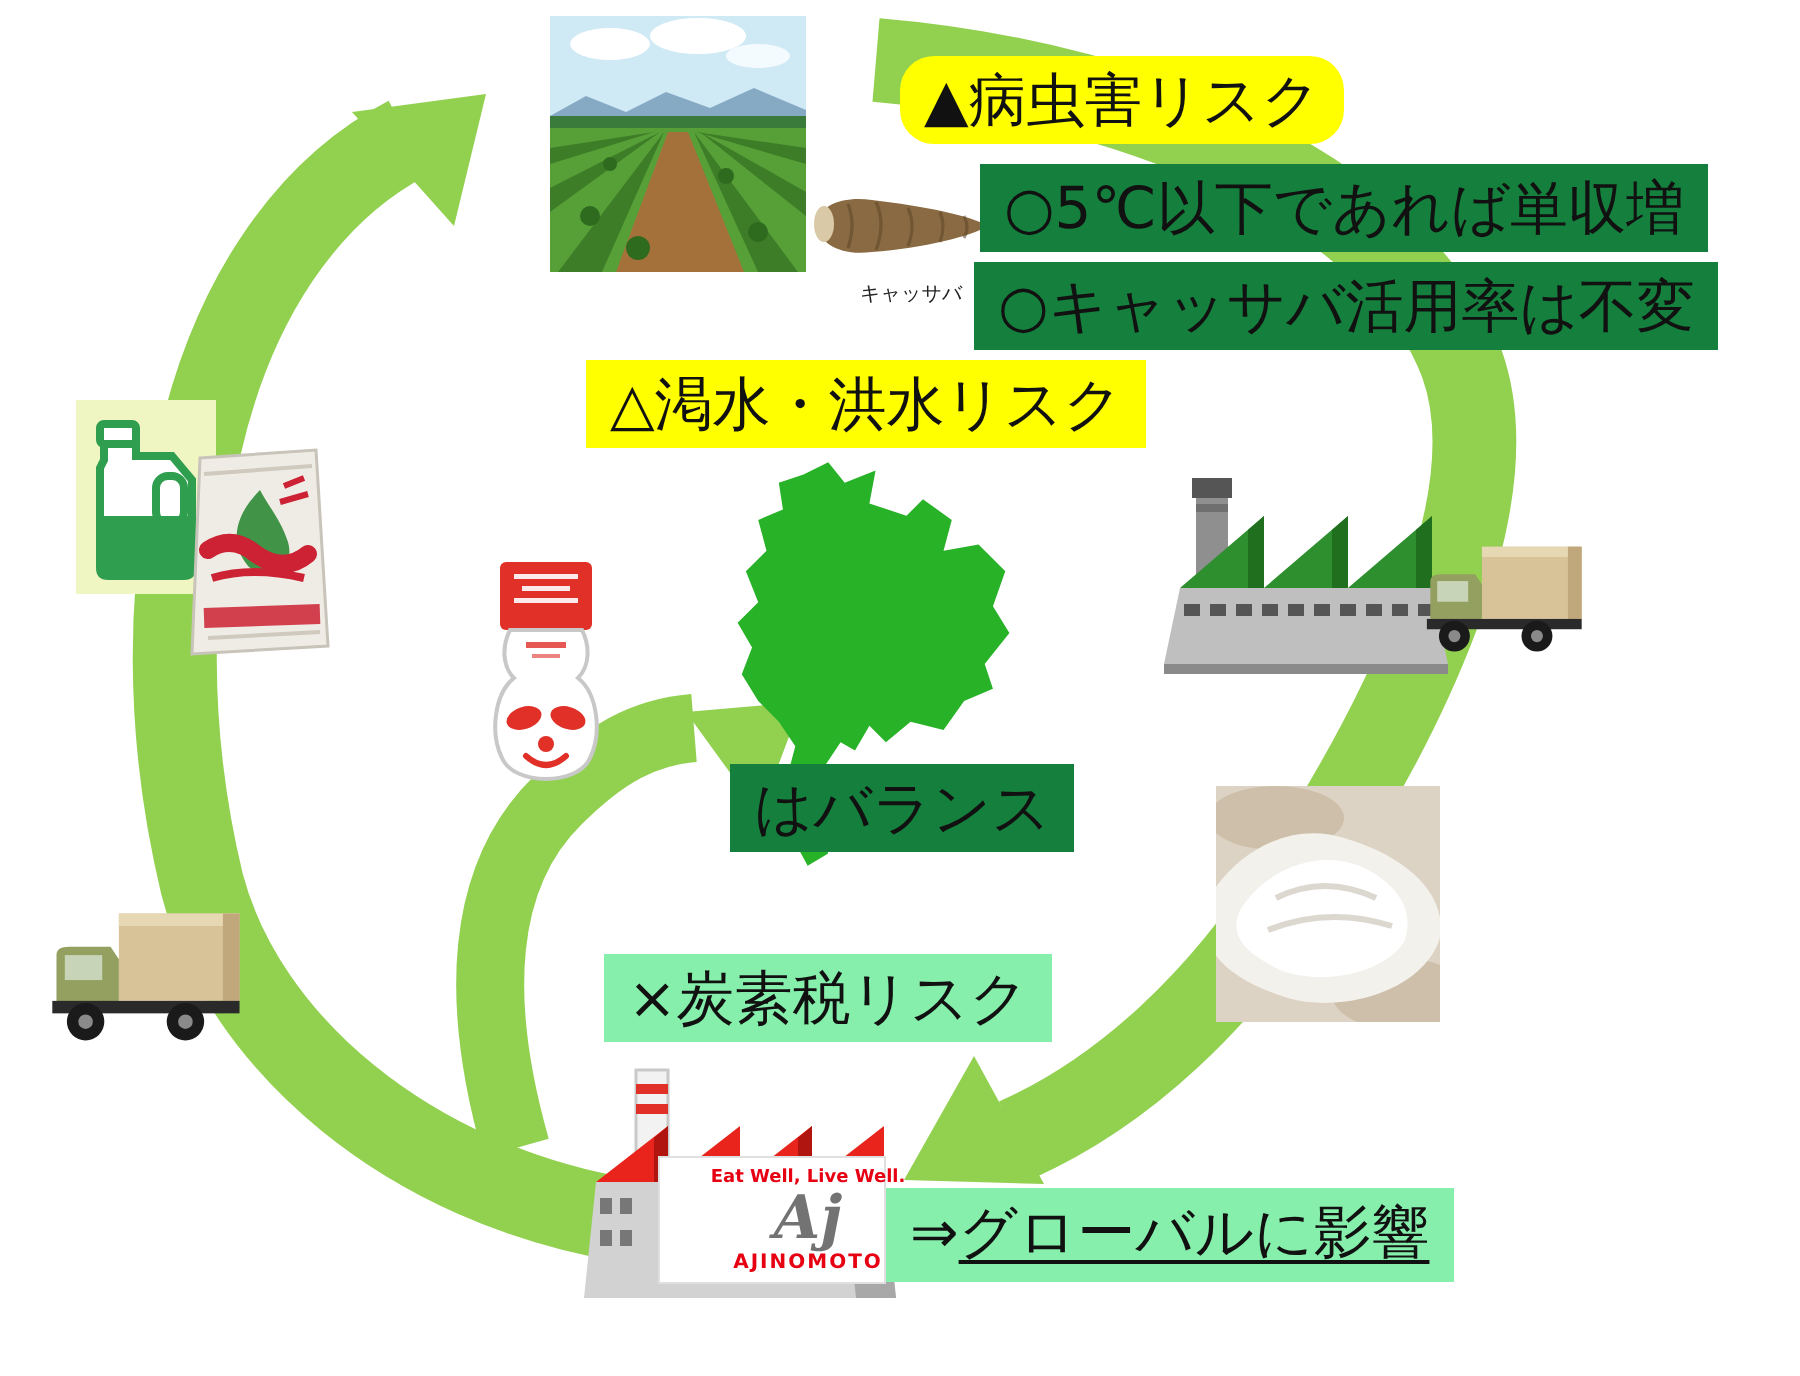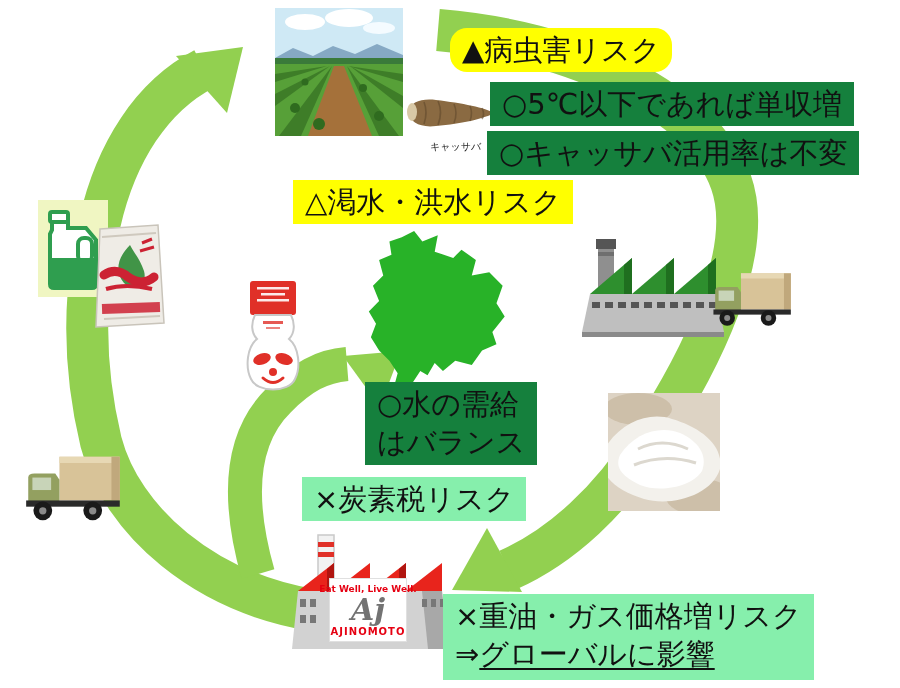--- a/index.html
+++ b/index.html
@@ -204,43 +204,41 @@
       <g fill="#777777">
         <rect x="10" y="66" width="6" height="8"></rect>
           <rect x="20" y="66" width="6" height="8"></rect>
         <rect x="132" y="66" width="5" height="8"></rect>
           <rect x="141" y="66" width="5" height="8"></rect>
           <rect x="150" y="66" width="5" height="8"></rect>
         <rect x="10" y="82" width="6" height="8"></rect>
           <rect x="20" y="82" width="6" height="8"></rect>
       </g>
     </svg>
-    <div class="sign abs" style="left:40px;top:46px;width:76px;height:62px;">
+    <div class="sign abs" style="left:40px;top:46px;width:76px;height:62px;padding-left:36px;">
       <span class="tagline">Eat Well, Live Well.</span>
       <span class="logo">Aj</span>
       <span class="brand">AJINOMOTO</span>
     </div>
   </div>
 
   <div class="abs hl hl-yellow" style="left:450px;top:28px;border-radius:17px;">▲病虫害リスク</div>
 
   <div class="abs hl hl-green" style="left:490px;top:82px;">○5℃以下であれば単収増</div>
 
   <div class="abs hl hl-green" style="left:487px;top:131px;">○キャッサバ活用率は不変</div>
 
   <div class="abs hl hl-yellow" style="left:293px;top:180px;">△渇水・洪水リスク</div>
 
   <div class="abs hl hl-green" style="left:365px;top:382px;">
-    <div>○水の需給</div>
     <div>はバランス</div>
   </div>
 
   <div class="abs hl hl-orange" style="left:302px;top:477px;">×炭素税リスク</div>
 
 
   <div class="abs hl hl-orange" style="left:443px;top:594px;">
-    <div>×重油・ガス価格増リスク</div>
     <div>
       <span>⇒</span><span class="u">グローバルに影響</span>
     </div>
   </div>
 
 </div>
 
 </body></html>

